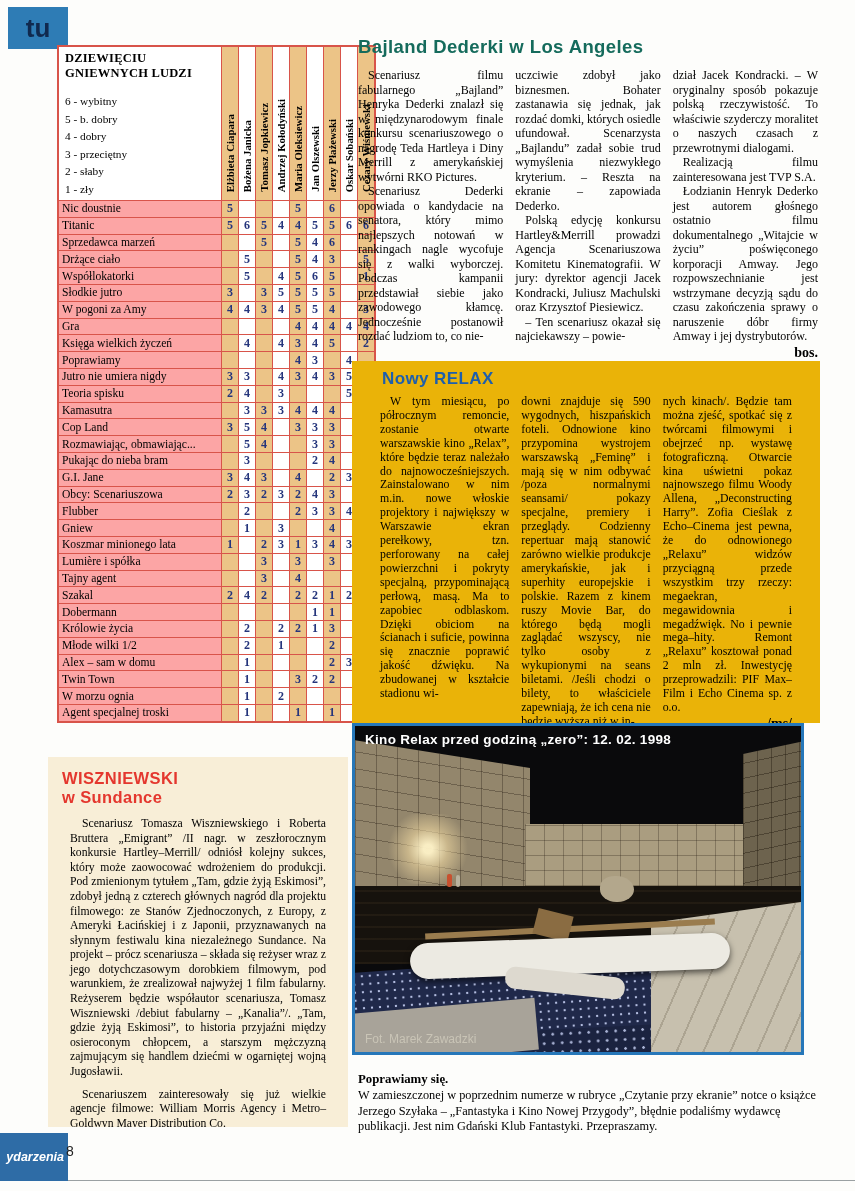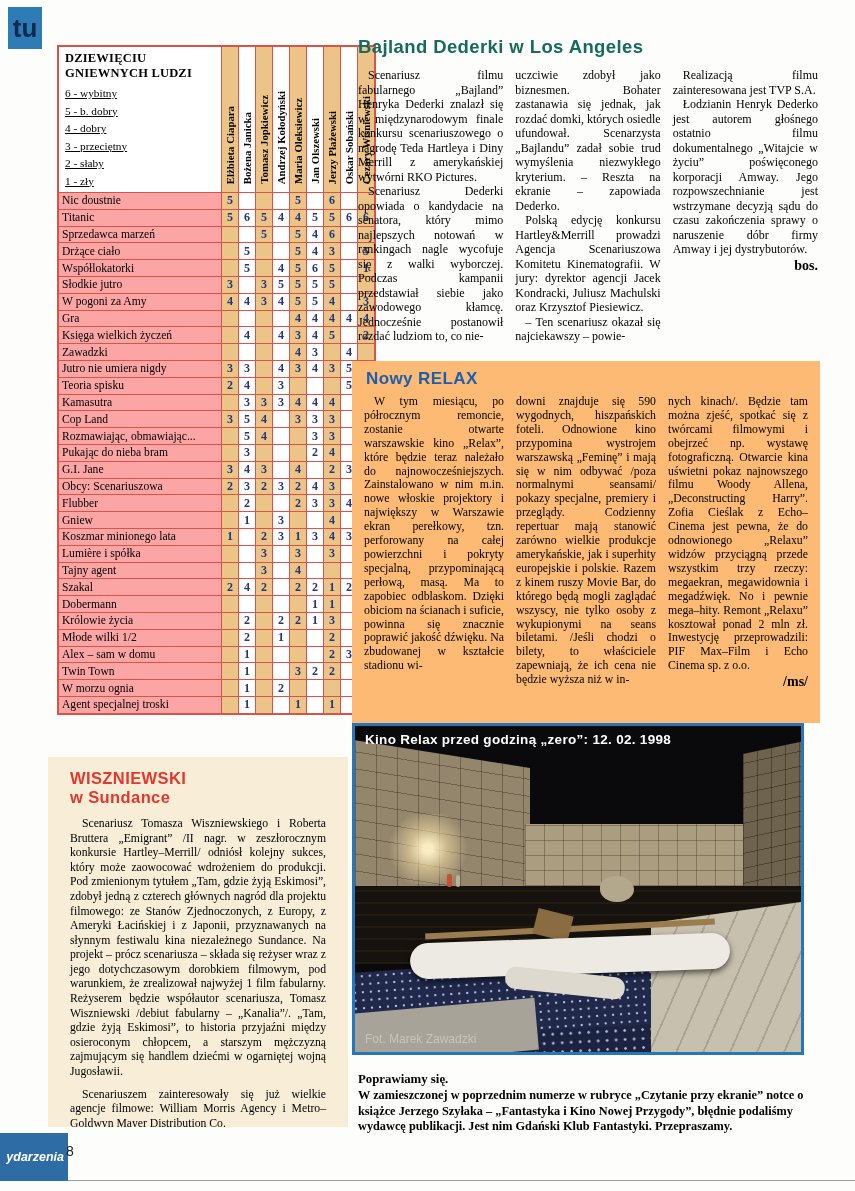--- a/index.html
+++ b/index.html
@@ -1,32 +1,32 @@
 <!DOCTYPE html>
 <html><head>
 <meta charset="utf-8">
 <style>
   html,body{margin:0;padding:0;}
   body{
     width:855px;height:1191px;position:relative;background:#fdfdfb;
     font-family:"Liberation Serif",serif;overflow:hidden;
   }
   
-  .tu-logo{position:absolute;left:8px;top:7px;width:34px;height:42px;background:#2e7cb5;
+  .tu-logo{position:absolute;left:8px;top:7px;width:60px;height:42px;background:#2e7cb5;
     display:flex;align-items:center;justify-content:center;}
   .tu-logo span{font-family:"Liberation Sans",sans-serif;font-weight:bold;font-size:26px;color:#10294e;}
 
   
   .table-wrap{position:absolute;left:57px;top:45px;}
   table.ratings{border-collapse:collapse;background:#fff;}
   table.ratings,table.ratings th,table.ratings td{border:1.6px solid #d8544a;}
   table.ratings{border-width:2.5px;padding-left:36px;}
   th.info{width:150px;vertical-align:top;text-align:left;padding:4px 6px 2px 6px;background:#fff;}
   .tbl-title{font-weight:bold;font-size:12.5px;line-height:15px;letter-spacing:.2px;}
-  .legend{margin-top:4px;text-decoration:underline;}
+  .legend{margin-top:12px;}
   .legend div{font-size:11.3px;line-height:17.5px;font-weight:normal;}
   th.critic{width:16px;min-width:16px;max-width:16px;vertical-align:bottom;background:#fff;padding:0 0 4px 0;}
   th.critic.tan,td.score.tan{background:#ecc487;}
   .vert{writing-mode:vertical-rl;transform:rotate(180deg);white-space:nowrap;
     font-weight:bold;font-size:10.8px;font-family:"Liberation Serif",serif;display:inline-block;}
   td.film{font-size:11.6px;padding:0 3px;height:15.8px;white-space:nowrap;overflow:hidden;background:#fca5a5;}
   td.score{width:16px;text-align:center;font-weight:bold;font-size:12px;color:#25357c;padding:0;}
 
   
   .cols{display:flex;gap:12px;}
@@ -35,21 +35,21 @@
   .col p.noindent{text-indent:0;}
   .byline{text-align:right;font-weight:bold;font-size:14px;margin-top:2px;font-family:Liberation Serif, serif;}
 
   
   .art-bajland{position:absolute;left:358px;top:36px;width:460px;}
   .art-bajland h1{margin:0 0 10px 0;font-family:"Liberation Sans",sans-serif;font-weight:bold;
     font-size:18.5px;color:#156b5c;letter-spacing:.4px;}
 
   
   .panel-relax{position:absolute;left:352px;top:361px;width:468px;height:362px;
-    background:#fdba74;box-sizing:border-box;padding:8px 12px;overflow:hidden;}
+    background:#eab308;box-sizing:border-box;padding:8px 28px;overflow:hidden;}
   .panel-relax h2{margin:0 0 6px 2px;font-family:"Liberation Sans",sans-serif;font-weight:bold;
     font-size:17px;color:#1d5fad;letter-spacing:.4px;}
   .panel-relax .col{font-size:11.8px;line-height:13.9px;}
 
   
   .photo{position:absolute;left:352px;top:723px;width:452px;height:332px;border:3px solid #2677b9;
     background:#0a0a0c;box-sizing:border-box;overflow:hidden;}
   .photo-caption{position:absolute;left:10px;top:6px;z-index:9;color:#fff;font-family:"Liberation Sans",sans-serif;
     font-weight:bold;font-size:13.5px;letter-spacing:.3px;}
   .photo-credit{position:absolute;left:10px;bottom:6px;z-index:9;color:#c9c4b6;font-family:"Liberation Sans",sans-serif;
@@ -86,28 +86,28 @@
   .p-right-panels{position:absolute;right:0;bottom:0;width:150px;height:150px;background:#c7c0ae;
     background-image:repeating-linear-gradient(115deg,rgba(90,80,60,.25) 0 2px,transparent 2px 26px);
     transform:skewY(-8deg);transform-origin:right bottom;}
   .p-floor-light{position:absolute;left:-8px;bottom:-6px;width:190px;height:52px;background:#a8a399;
     transform:rotate(-5deg);}
   .p-sack{position:absolute;left:245px;top:150px;width:34px;height:26px;background:#b3a78c;border-radius:45% 55% 50% 50%;}
 
   
   .panel-wisz{position:absolute;left:48px;top:757px;width:300px;height:370px;background:#f8eed7;
     box-sizing:border-box;padding:12px 14px;overflow:hidden;}
-  .panel-wisz h2{margin:0 0 10px 8px;font-family:"Liberation Sans",sans-serif;font-weight:bold;
+  .panel-wisz h2{margin:0 0 10px 0;font-family:"Liberation Sans",sans-serif;font-weight:bold;
     font-size:16.5px;color:#e4372e;line-height:1.15;letter-spacing:.4px;}
   .panel-wisz p{margin:8px;text-align:justify;font-size:11.7px;line-height:14.6px;text-indent:12px;}
 
   
   .correction{position:absolute;left:358px;top:1072px;width:462px;}
   .correction h3{margin:0 0 1px 0;font-size:12.8px;}
-  .correction p{margin:0;font-size:12.3px;line-height:15.5px;font-weight:bold;}
+  .correction p{margin:0;font-size:12.3px;line-height:15.5px;}
 
   
   .footer-line{position:absolute;left:0;top:1180px;width:855px;border-top:1.5px solid #9aa0a2;}
   .footer-box{position:absolute;left:0;top:1133px;width:68px;height:48px;background:#2e6ca6;
     display:flex;align-items:center;justify-content:flex-end;padding-right:4px;box-sizing:border-box;}
   .footer-box span{color:#fff;font-family:"Liberation Sans",sans-serif;font-weight:bold;font-style:italic;font-size:12.5px;}
   .page-num{position:absolute;left:66px;top:1143px;font-family:"Liberation Sans",sans-serif;font-size:14px;color:#222;}
 </style>
 </head>
 <body>
@@ -246,21 +246,21 @@
           <td class="score">4</td>
           <td class="score tan"></td>
           <td class="score">4</td>
           <td class="score tan">3</td>
           <td class="score">4</td>
           <td class="score tan">5</td>
           <td class="score"></td>
           <td class="score tan">2</td>
         </tr>
         <tr>
-          <td class="film">Zawadzki</td>
+          <td class="film">Poprawiamy</td>
           <td class="score tan"></td>
           <td class="score"></td>
           <td class="score tan"></td>
           <td class="score"></td>
           <td class="score tan">4</td>
           <td class="score">3</td>
           <td class="score tan"></td>
           <td class="score">4</td>
           <td class="score tan"></td>
         </tr>
@@ -526,20 +526,21 @@
     <div class="col">
       <p>Scenariusz filmu fabularnego „Bajland” Henryka Dederki znalazł się w międzynarodowym finale konkursu scenariuszowego o nagrodę Teda Hartleya i Diny Merrill z amerykańskiej wytwórni RKO Pictures.</p>
       <p>Scenariusz Dederki opowiada o kandydacie na senatora, który mimo najlepszych notowań w rankingach nagle wycofuje się z walki wyborczej. Podczas kampanii przedstawiał siebie jako zawodowego kłamcę. Jednocześnie postanowił rozdać ludziom to, co nie-</p>
     </div>
     <div class="col">
       <p class="noindent">uczciwie zdobył jako biznesmen. Bohater zastanawia się jednak, jak rozdać domki, których osiedle ufundował. Scenarzysta „Bajlandu” zadał sobie trud wymyślenia niezwykłego kryterium. – Reszta na ekranie – zapowiada Dederko.</p>
       <p>Polską edycję konkursu Hartley&amp;Merrill prowadzi Agencja Scenariuszowa Komitetu Kinematografii. W jury: dyrektor agencji Jacek Kondracki, Juliusz Machulski oraz Krzysztof Piesiewicz.</p>
       <p>– Ten scenariusz okazał się najciekawszy – powie-</p>
     </div>
     <div class="col">
+      <p class="noindent">dział Jacek Kondracki. – W oryginalny sposób pokazuje polską rzeczywistość. To właściwie szyderczy moralitet o naszych czasach z przewrotnymi dialogami.</p>
       <p>Realizacją filmu zainteresowana jest TVP S.A.</p>
       <p>Łodzianin Henryk Dederko jest autorem głośnego ostatnio filmu dokumentalnego „Witajcie w życiu” poświęconego korporacji Amway. Jego rozpowszechnianie jest wstrzymane decyzją sądu do czasu zakończenia sprawy o naruszenie dóbr firmy Amway i jej dystrybutorów.</p>
       <div class="byline">bos.</div>
     </div>
   </div>
 </div>
 
 <div class="panel-relax">
   <h2>Nowy RELAX</h2>
   <div class="cols">

